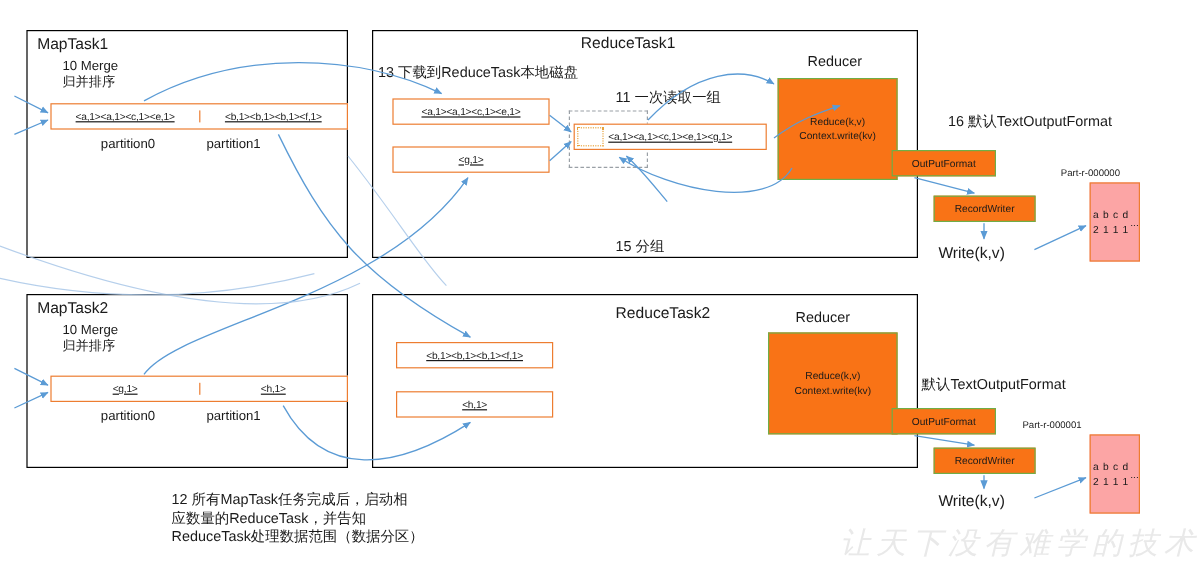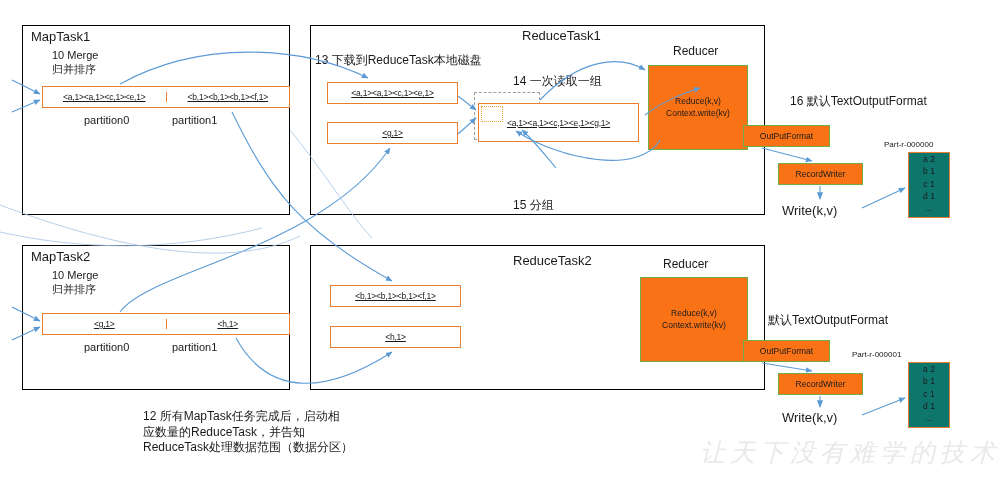--- a/index.html
+++ b/index.html
@@ -26,22 +26,22 @@
   .lbl{white-space:pre;line-height:1.3;}
   .t13{font-size:13px;}
   .t12{font-size:12px;}
   .t11{font-size:11px;}
   .t85{font-size:8.5px;}
   .t8{font-size:8px;}
   
   .marquee{border:1px dashed #9aa0a6;background:transparent;}
   .inner-sel{border:1.2px dotted #E8A33D;background:transparent;}
   
-  .filebox{border:1.5px solid #ED7D31;background:#0f766e;
-           display:flex;flex-direction:column;align-items:center;
+  .filebox{border:1.5px solid #ED7D31;background:#fca5a5;
+           display:flex;flex-direction:row;align-items:center;
            justify-content:flex-start;font-size:8.5px;line-height:1.45;}
   .filebox div{text-align:center;}
   svg.ov{position:absolute;left:0;top:0;width:1002px;height:480px;
          pointer-events:none;overflow:visible;}
   .wm{position:absolute;font-family:"Liberation Serif","DejaVu Serif",serif;
       font-size:25px;color:#e9e9e9;font-style:italic;letter-spacing:5px;
       white-space:nowrap;}
 </style>
 </head>
 <body>
@@ -68,30 +68,30 @@
 归并排序</div>
 
   <div class="abs obox obox-split" style="left:42px;top:313px;width:248px;height:22px;">
     <div class="obox-half">&lt;g,1&gt;</div>
     <div class="obox-half">&lt;h,1&gt;</div>
   </div>
   <div class="abs lbl t11" style="left:84px;top:340px;">partition0</div>
   <div class="abs lbl t11" style="left:172px;top:340px;">partition1</div>
 
   <div class="abs task-box" style="left:310px;top:25px;width:455px;height:190px;"></div>
-  <div class="abs lbl t13" style="left:522px;top:28px;">ReduceTask1</div>
+  <div class="abs lbl t13" style="left:484px;top:28px;">ReduceTask1</div>
   <div class="abs lbl t12" style="left:315px;top:53px;">13 下载到ReduceTask本地磁盘</div>
-  <div class="abs lbl t12" style="left:513px;top:74px;">14 一次读取一组</div>
+  <div class="abs lbl t12" style="left:513px;top:74px;">11 一次读取一组</div>
   <div class="abs lbl t12" style="left:503px;top:111px;">13 合并文件 归并排序</div>
 
   <div class="abs obox" style="left:327px;top:82px;width:131px;height:22px;">&lt;a,1&gt;&lt;a,1&gt;&lt;c,1&gt;&lt;e,1&gt;</div>
   <div class="abs obox" style="left:327px;top:122px;width:131px;height:22px;">&lt;g,1&gt;</div>
 
   <div class="abs marquee" style="left:474px;top:92px;width:66px;height:48px;"></div>
-  <div class="abs obox" style="left:478px;top:103px;width:161px;height:39px;">&lt;a,1&gt;&lt;a,1&gt;&lt;c,1&gt;&lt;e,1&gt;&lt;g,1&gt;</div>
+  <div class="abs obox" style="left:478px;top:103px;width:161px;height:22px;">&lt;a,1&gt;&lt;a,1&gt;&lt;c,1&gt;&lt;e,1&gt;&lt;g,1&gt;</div>
   <div class="abs inner-sel" style="left:481px;top:106px;width:22px;height:16px;"></div>
 
   <div class="abs lbl t12" style="left:513px;top:198px;">15 分组</div>
 
   <div class="abs lbl t12" style="left:673px;top:44px;">Reducer</div>
   <div class="abs gbox" style="left:648px;top:65px;width:100px;height:85px;">
     <div class="lbl t85">Reduce(k,v)
 Context.write(kv)</div>
   </div>
 

